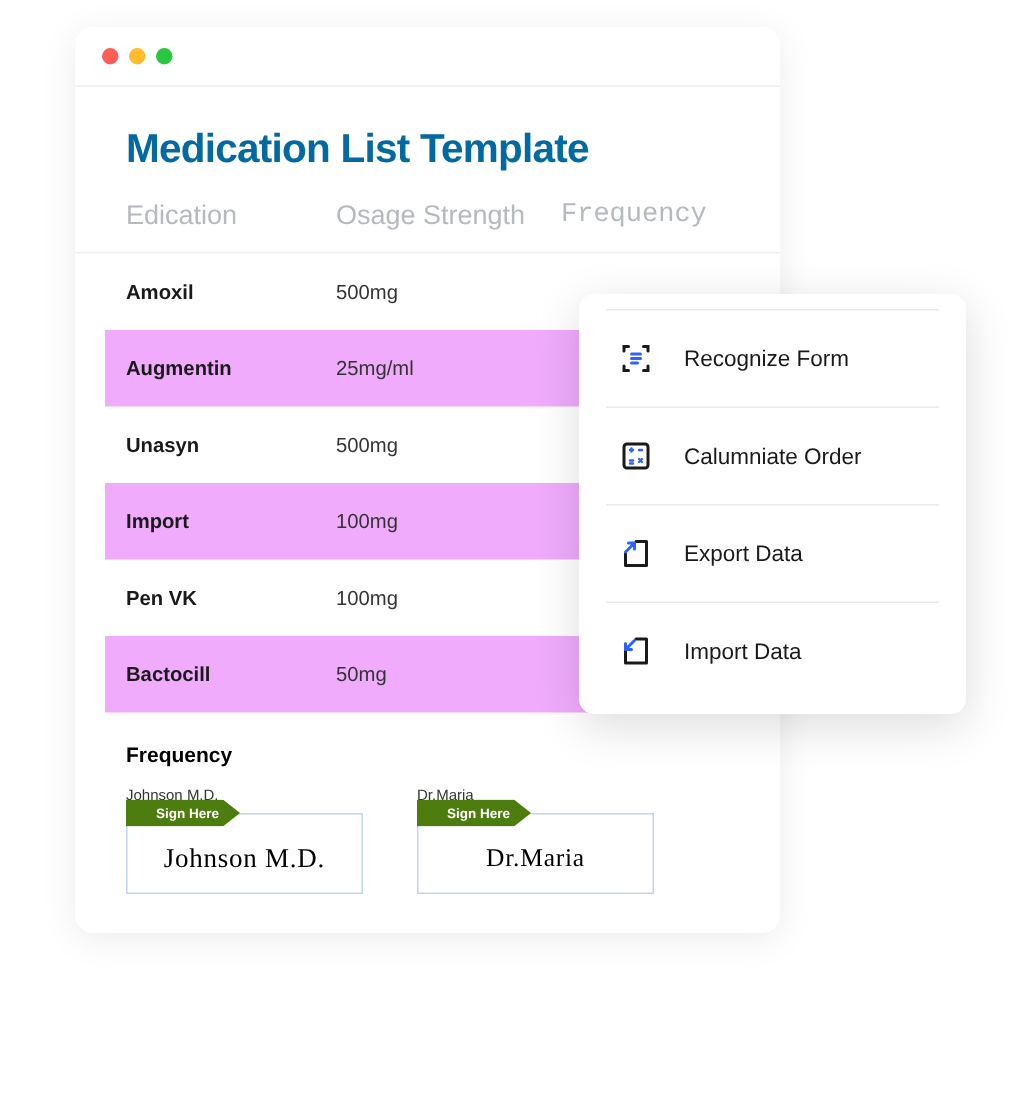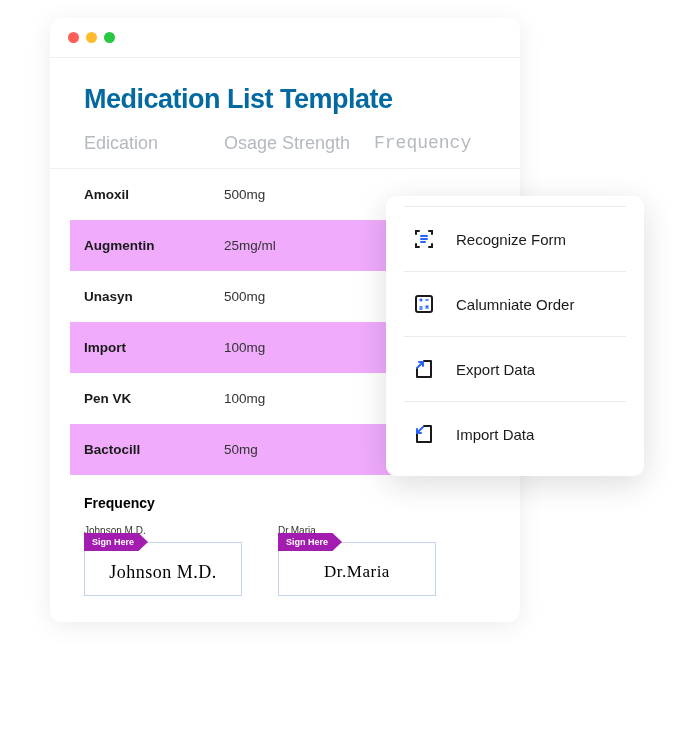--- a/index.html
+++ b/index.html
@@ -79,25 +79,25 @@
       height: 54px;
       position: relative;
       display: flex;
       align-items: center;
       justify-content: center;
     }
     .sign-tag {
       position: absolute;
       top: -10px;
       left: -1px;
-      background: #a21caf;
+      background: #4d7c0f;
       color: #fff;
       font-size: 9px;
       font-weight: 600;
-      padding: 4px 8px;
+      padding: 4px 20px;
       clip-path: polygon(0 0, 85% 0, 100% 50%, 85% 100%, 0 100%);
       padding-right: 14px;
     }
     .sig-script {
       font-family: 'Brush Script MT', cursive;
       font-size: 18px;
       color: #000;
       margin-top: 6px;
       letter-spacing: 0.5px;
     }

